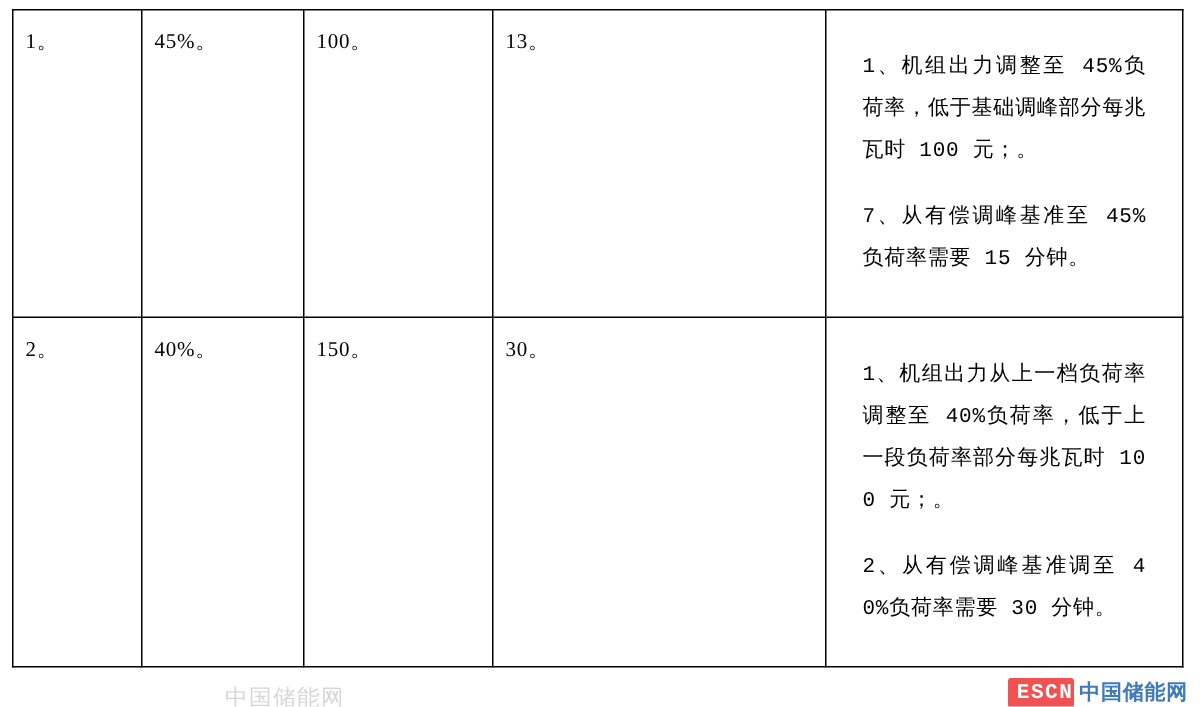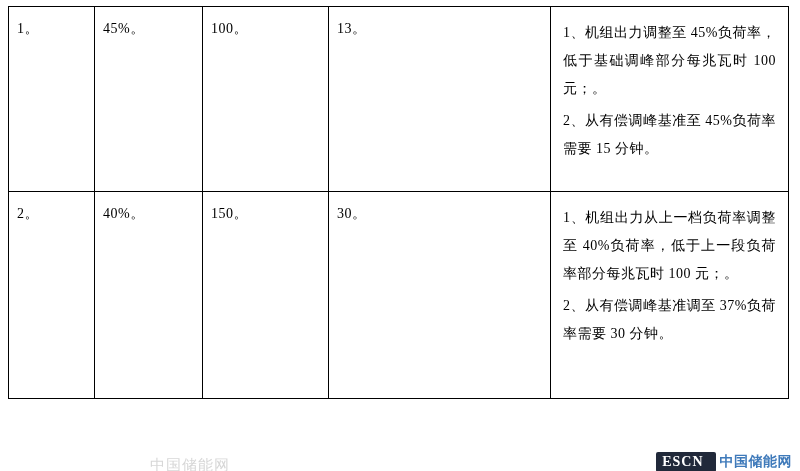--- a/index.html
+++ b/index.html
@@ -49,49 +49,50 @@
   }
   .hdr-cell.plain {
     text-align: left;
     text-align-last: left;
   }
   .cell-just {
     text-align: justify;
     text-align-last: left;
   }
   .para {
-    margin: 4px;
+    margin: 16px;
     text-align: justify;
     text-align-last: left;
+    font-family: Liberation Mono, monospace;
   }
   .para + .para {
     margin-top: 0;
   }
   .row-head td { height: 80px; }
   .row-1 td { height: 168px; }
   .row-2 td { height: 190px; }
 
   
   .watermark {
     position: absolute;
     right: 8px;
     bottom: 4px;
     display: flex;
     align-items: center;
     height: 22px;
     opacity: 0.92;
   }
   .wm-badge {
-    background: #0f172a;
+    background: #ef4444;
     color: #ffffff;
-    font-family: Liberation Serif, serif;
+    font-family: Liberation Mono, monospace;
     font-size: 14px;
     font-weight: bold;
     letter-spacing: 1px;
-    padding: 2px 12px 2px 6px;
+    padding: 2px 0 2px 6px;
     border-radius: 2px;
     line-height: 16px;
   }
   .wm-text {
     color: #2f6fb5;
     font-family: "Liberation Sans", sans-serif;
     font-size: 14px;
     margin-left: 4px;
     font-weight: bold;
     letter-spacing: 0.5px;
@@ -122,32 +123,32 @@
     </colgroup>
     <tbody>
 
       <tr class="row-1">
         <td>1。</td>
         <td>45%。</td>
         <td>100。</td>
         <td>13。</td>
         <td class="cell-just">
           <p class="para">1、机组出力调整至 45%负荷率，低于基础调峰部分每兆瓦时 100 元；。</p>
-          <p class="para">2、从有偿调峰基准至 45%负荷率需要 15 分钟。</p>
+          <p class="para">7、从有偿调峰基准至 45%负荷率需要 15 分钟。</p>
         </td>
       </tr>
 
       <tr class="row-2">
         <td>2。</td>
         <td>40%。</td>
         <td>150。</td>
         <td>30。</td>
         <td class="cell-just">
           <p class="para">1、机组出力从上一档负荷率调整至 40%负荷率，低于上一段负荷率部分每兆瓦时 100 元；。</p>
-          <p class="para">2、从有偿调峰基准调至 37%负荷率需要 30 分钟。</p>
+          <p class="para">2、从有偿调峰基准调至 40%负荷率需要 30 分钟。</p>
         </td>
       </tr>
     </tbody>
   </table>
 
   <div class="wm-ghost">中国储能网</div>
 
   <div class="watermark">
     <span class="wm-badge">ESCN</span>
     <span class="wm-text">中国储能网</span>

